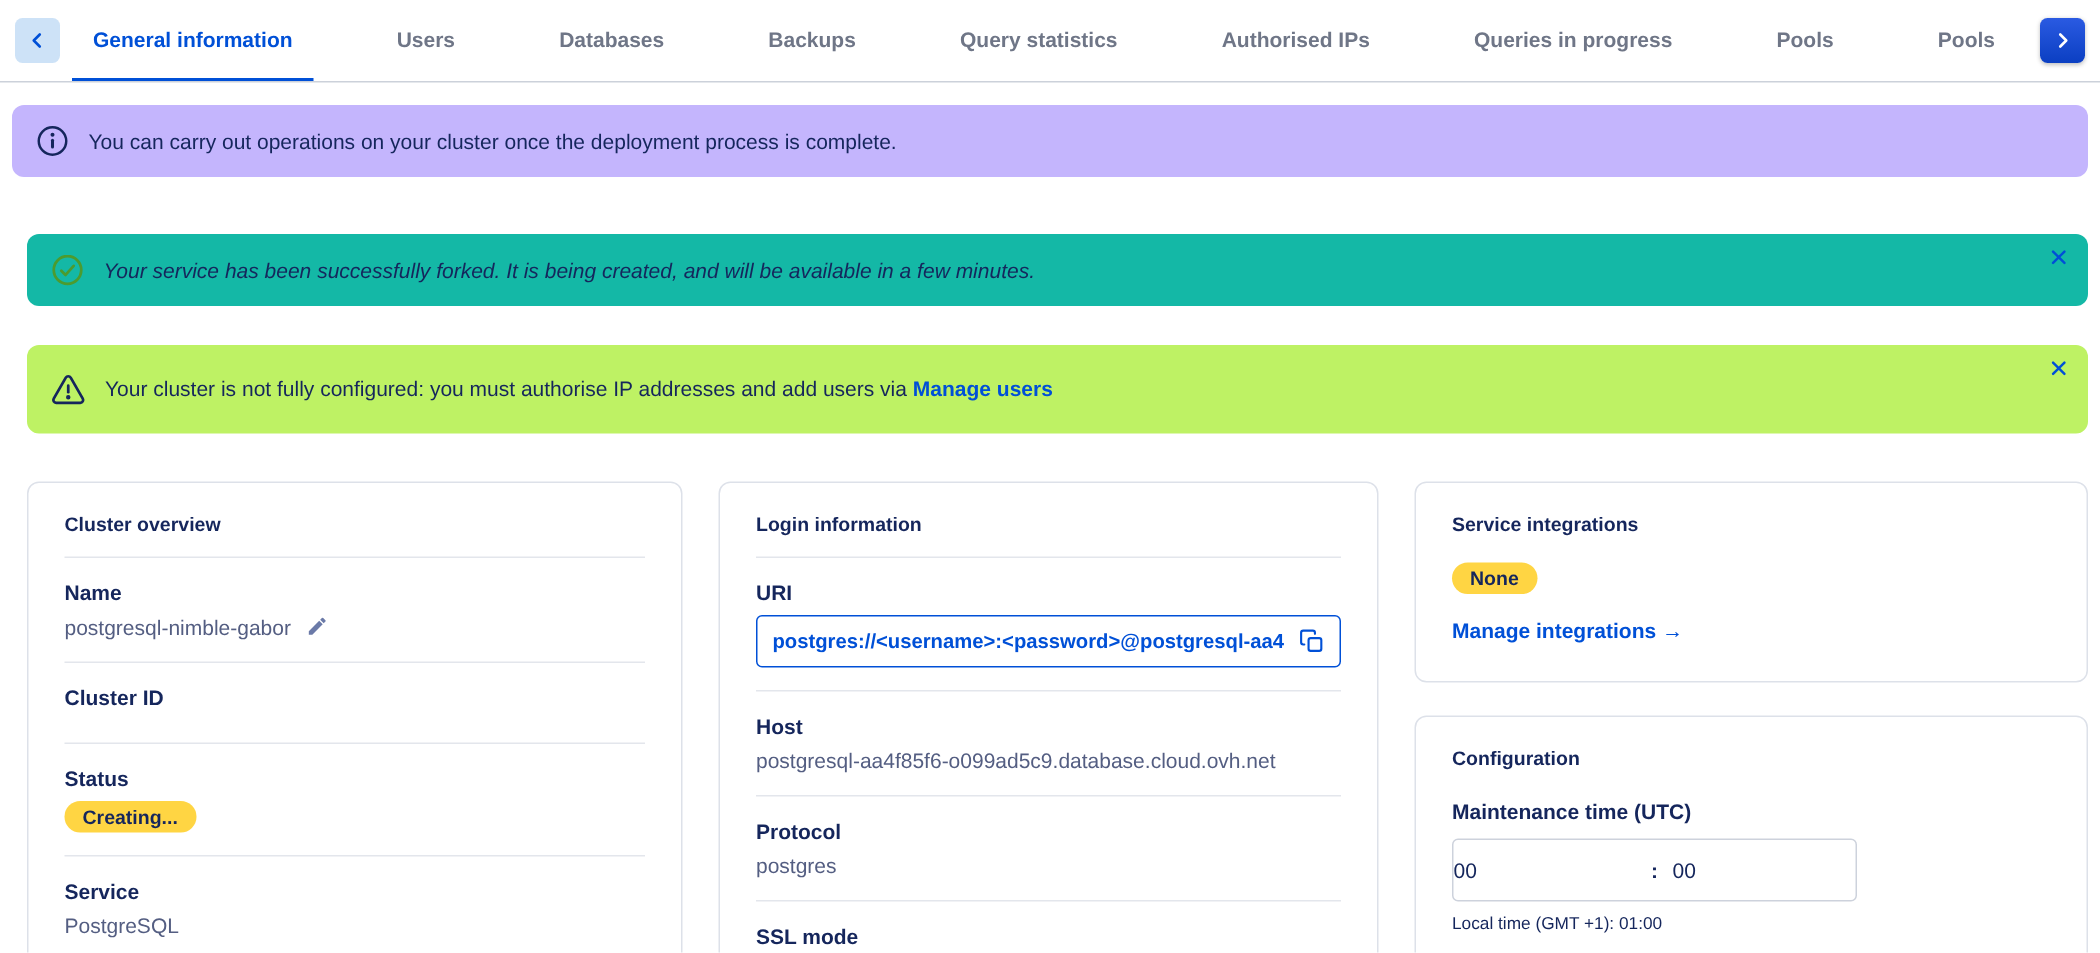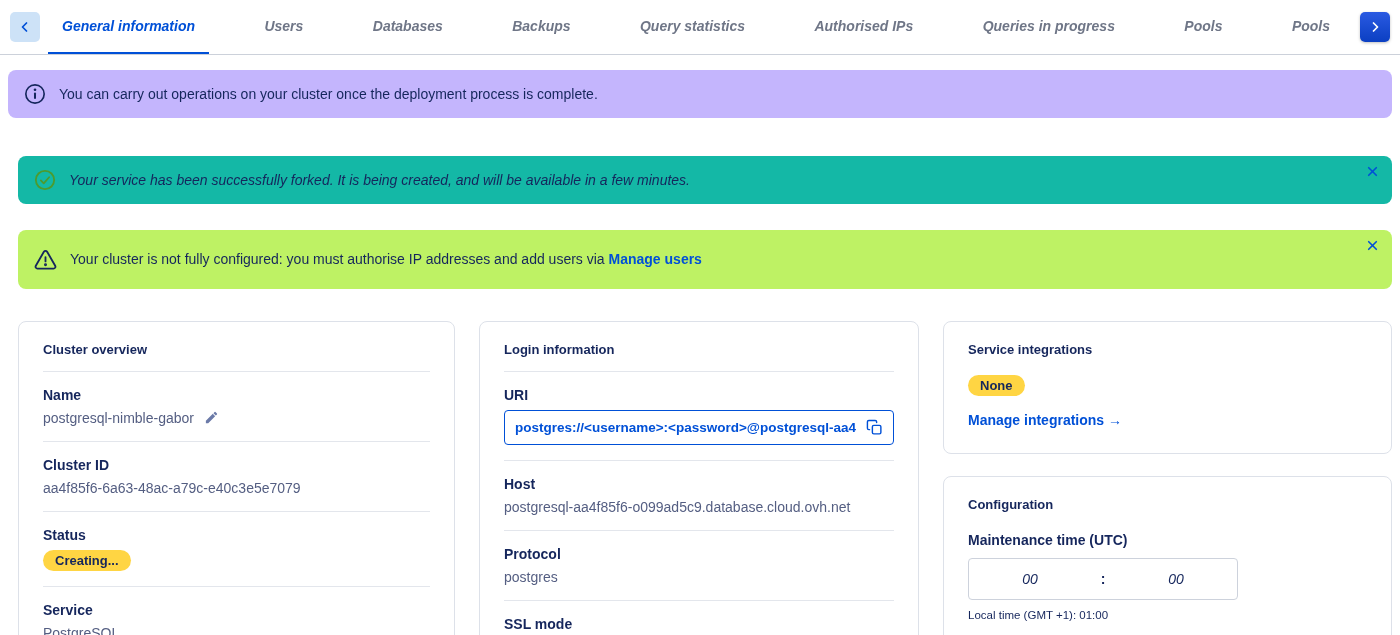--- a/index.html
+++ b/index.html
@@ -8,21 +8,21 @@
     --value:#545e82;
     --muted:#6f7687;
     --divider:#e3e6ec;
     --card-border:#dde1e9;
     --badge:#ffd543;
   }
   *{box-sizing:border-box;margin:0;padding:0;}
   html,body{width:1400px;height:635px;overflow:hidden;background:#fff;
     font-family:"Liberation Sans",sans-serif;color:var(--navy);}
   
-  .tabbar{display:flex;align-items:center;height:55px;padding:0 10px;border-bottom:1px solid #ccd1da;font-style:italic;}
+  .tabbar{display:flex;align-items:center;height:55px;padding:0 10px;border-bottom:1px solid #ccd1da;}
   .nav-arrow{width:30px;height:30px;border:none;border-radius:5px;display:flex;align-items:center;justify-content:center;cursor:pointer;flex:0 0 auto;}
   .nav-arrow.left{background:#cde2f7;color:var(--blue);}
   .nav-arrow.right{background:linear-gradient(#2a5ae2,#0b3fc2);color:#fff;margin-left:8px;box-shadow:0 1px 3px rgba(0,0,0,.25);}
   .tabs{flex:1;display:flex;justify-content:space-between;align-items:stretch;height:100%;padding:0 8px;}
   .tab{display:flex;align-items:center;padding:0 14px;font-size:14px;font-weight:600;color:var(--muted);cursor:pointer;border-bottom:2px solid transparent;white-space:nowrap;}
   .tab.active{color:var(--blue);border-bottom-color:var(--blue);}
   
   .banner{display:flex;align-items:center;gap:13px;border-radius:8px;padding:13px 40px 13px 16px;font-size:14px;color:var(--navy);position:relative;line-height:1.35;}
   .banner.info{margin:15px 8px 38px 8px;background:#c4b5fd;}
   .banner.success{margin:0 8px 26px 18px;background:#14b8a6;font-style:italic;}
@@ -48,21 +48,21 @@
   .badge{display:inline-block;background:var(--badge);color:var(--navy);font-weight:700;font-size:13px;padding:3px 12px;border-radius:12px;}
   
   .uribox{display:flex;align-items:center;gap:10px;border:1px solid var(--blue);border-radius:4px;padding:8px 10px;}
   .uribox .uritext{flex:1;color:var(--blue);font-weight:700;font-size:13.5px;white-space:nowrap;overflow:hidden;}
   
   .si-badge{margin-top:18px;}
   .si-link{display:inline-block;margin-top:16px;color:var(--blue);font-weight:600;font-size:14px;text-decoration:none;cursor:pointer;}
   
   .cfg-label{margin-top:20px;font-size:14px;font-weight:700;color:var(--navy);}
   .timebox{margin-top:10px;width:270px;height:42px;border:1px solid #cdd2dc;border-radius:4px;display:flex;align-items:center;font-size:14px;color:var(--navy);}
-  .timebox .tpart{flex:1;text-align:center;cursor:text;font-style:italic;}
+  .timebox .tpart{flex:1;text-align:left;cursor:text;}
   .timebox .tsep{width:24px;text-align:center;font-weight:700;}
   .localtime{margin-top:9px;font-size:11.5px;color:var(--navy);}
 </style>
 </head>
 <body>
 
 <nav class="tabbar">
   <button class="nav-arrow left">
     <svg width="12" height="12" viewBox="0 0 24 24" fill="none" stroke="currentColor" stroke-width="3.5" stroke-linecap="round" stroke-linejoin="round">
         <polyline points="15 4 7 12 15 20"></polyline>
@@ -144,21 +144,20 @@
           <span class="fvalue">postgresql-nimble-gabor</span>
           <button class="icon-btn">
             <svg width="15" height="15" viewBox="0 0 24 24" fill="#6b7aa8">
                 <path d="M3 17.25V21h3.75L17.81 9.94l-3.75-3.75L3 17.25zM20.71 7.04a1 1 0 0 0 0-1.41l-2.34-2.34a1 1 0 0 0-1.41 0l-1.83 1.83 3.75 3.75 1.83-1.83z"></path>
               </svg>
           </button>
         </div>
       </div>
       <div class="field">
         <div class="flabel">Cluster ID</div>
-        <div class="fvalue">aa4f85f6-6a63-48ac-a79c-e40c3e5e7079</div>
       </div>
       <div class="field">
         <div class="flabel">Status</div>
         <span class="badge">Creating...</span>
       </div>
       <div class="field">
         <div class="flabel">Service</div>
         <div class="fvalue">PostgreSQL</div>
       </div>
     </section>

